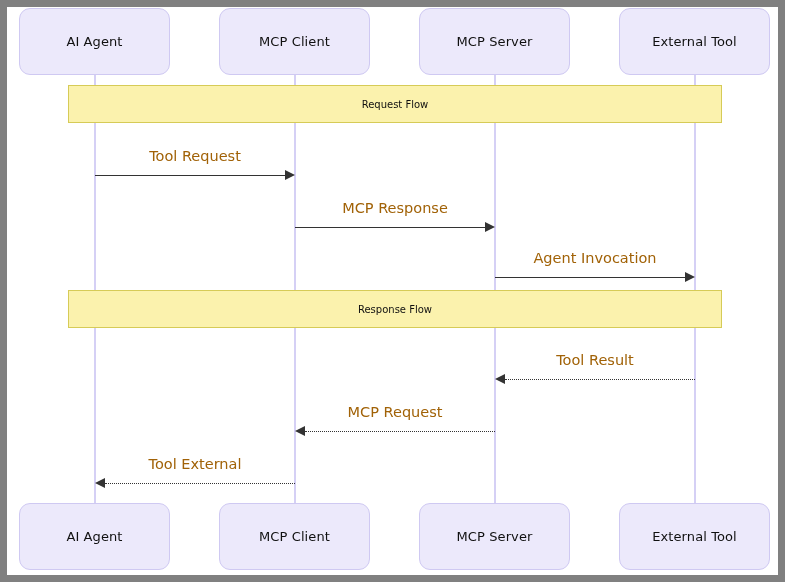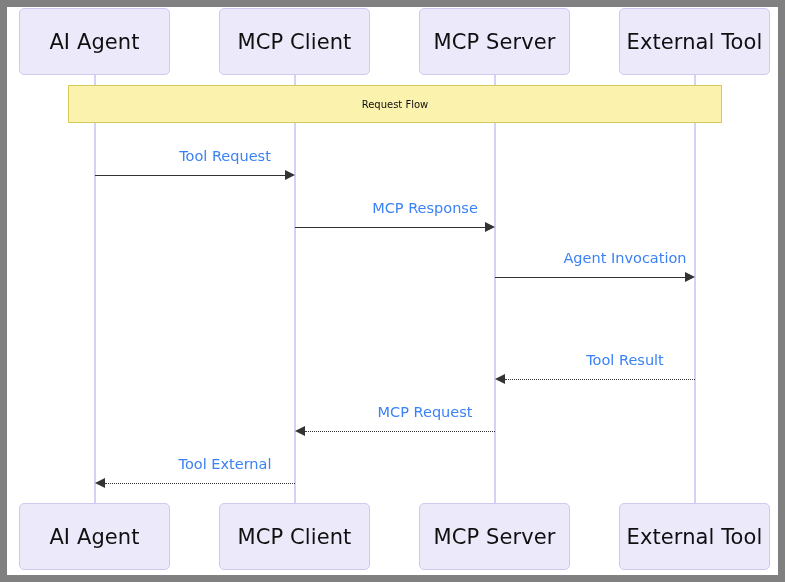--- a/index.html
+++ b/index.html
@@ -28,25 +28,25 @@
     background: #ffffff;
     overflow: hidden;
   }
   .participant-box {
     position: absolute;
     width: 151px;
     height: 67px;
     box-sizing: border-box;
     background: #ECE9FB;
     border: 1px solid #CFC9F2;
-    border-radius: 5px;
+    border-radius: 11px;
     display: flex;
     align-items: center;
     justify-content: center;
-    font-size: 21px;
+    font-size: 13px;
     color: #101010;
     letter-spacing: 0.1px;
   }
   .lifeline {
     position: absolute;
     width: 2px;
     background: #D5D0F5;
   }
   .banner {
     position: absolute;
@@ -87,23 +87,22 @@
   }
   .msg-head.left {
     border-right: 10px solid #333333;
   }
   .msg-label {
     position: absolute;
     top: -27px;
     width: 100%;
     text-align: center;
     font-size: 14.5px;
-    color: #3b82f6;
+    color: #a16207;
     white-space: nowrap;
-    margin-left: 30px;
   }
 </style>
 </head>
 <body>
 
 <div id="diagram-root">
   <div id="canvas">
 
     <div class="lifeline" style="left:87px; top:68px; height:436px;"></div>
     <div class="lifeline" style="left:287px; top:68px; height:436px;"></div>
@@ -138,20 +137,23 @@
       <div class="msg-line" style="width:190px;"></div>
       <div class="msg-head right" style="left:190px;"></div>
     </div>
 
     <div class="msg" style="left:488px; top:270px; width:200px;">
       <div class="msg-label">Agent Invocation</div>
       <div class="msg-line" style="width:190px;"></div>
       <div class="msg-head right" style="left:190px;"></div>
     </div>
 
+    <div class="banner" style="left:61px; top:283px; width:654px;">
+      <span>Response Flow</span>
+    </div>
 
     <div class="msg" style="left:488px; top:372px; width:200px;">
       <div class="msg-label">Tool Result</div>
       <div class="msg-line dotted" style="left:10px; width:190px;"></div>
       <div class="msg-head left" style="left:0px;"></div>
     </div>
 
     <div class="msg" style="left:288px; top:424px; width:200px;">
       <div class="msg-label">MCP Request</div>
       <div class="msg-line dotted" style="left:10px; width:190px;"></div>

